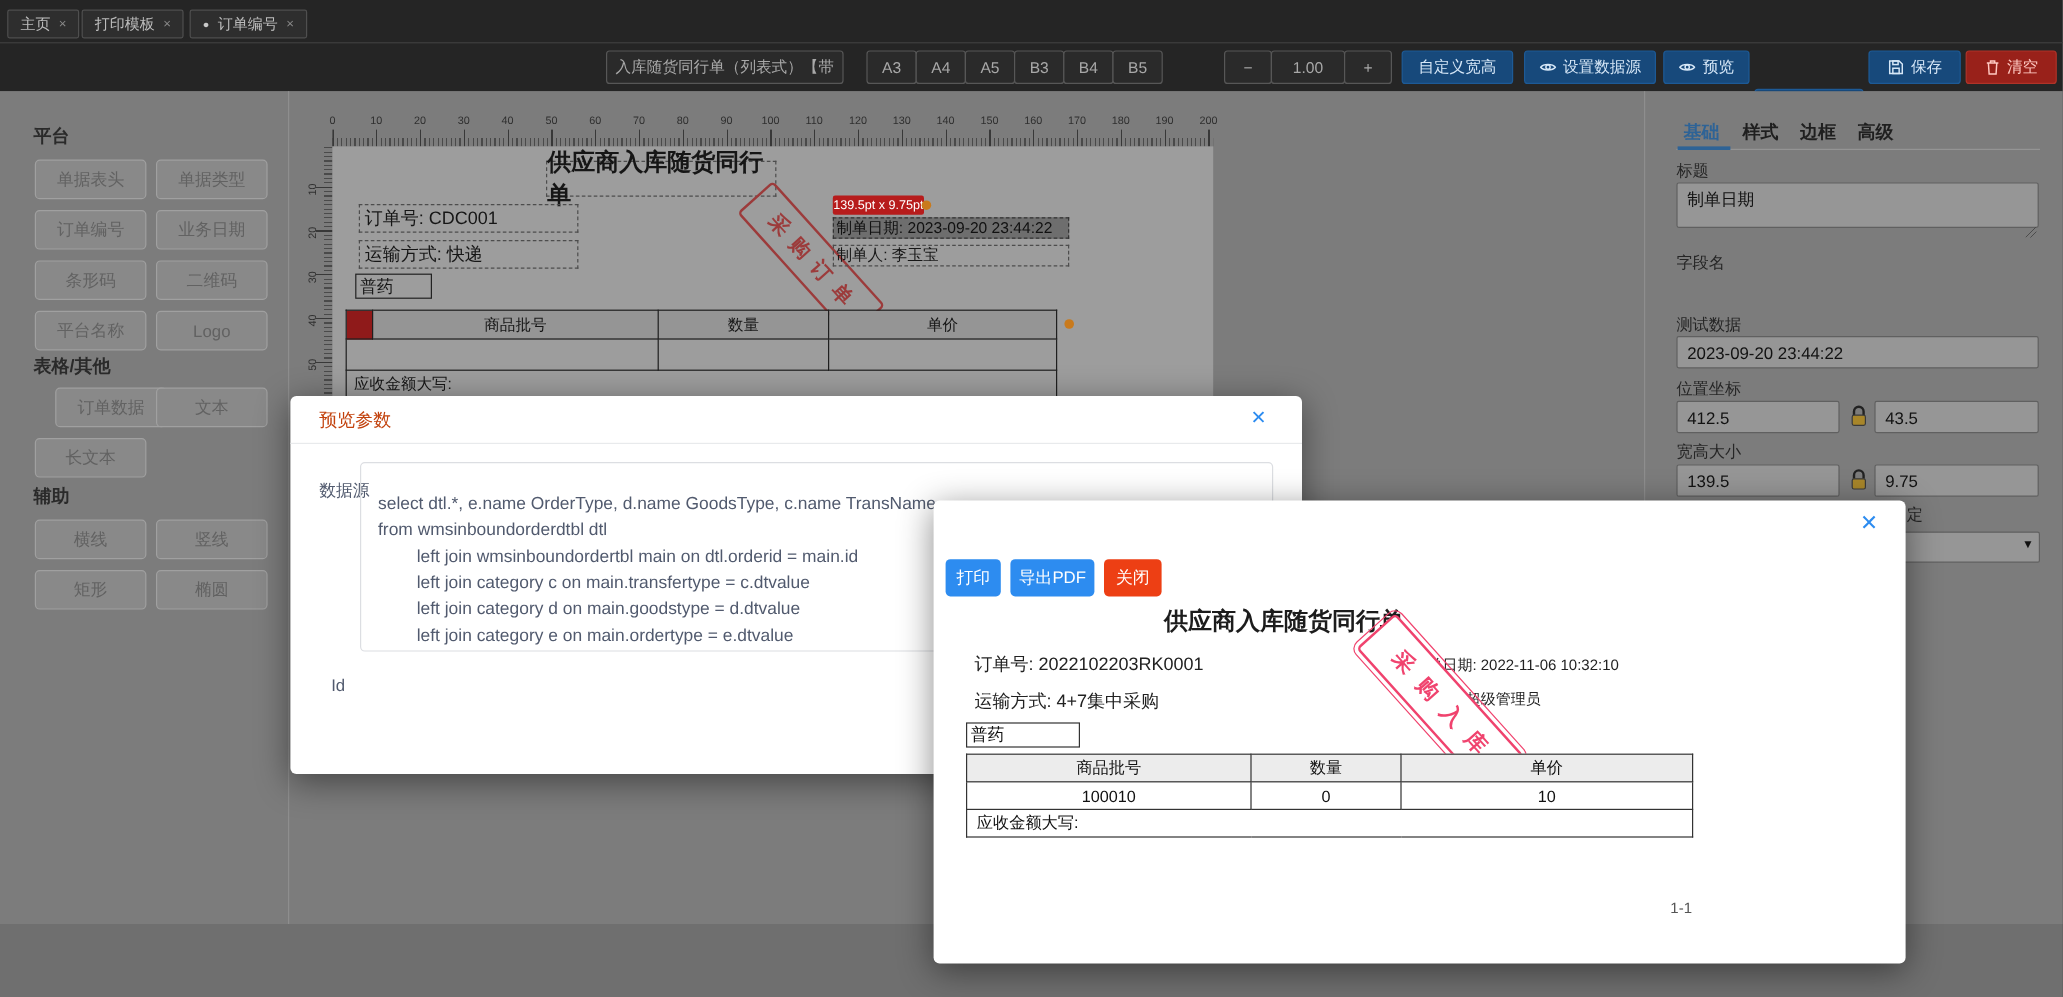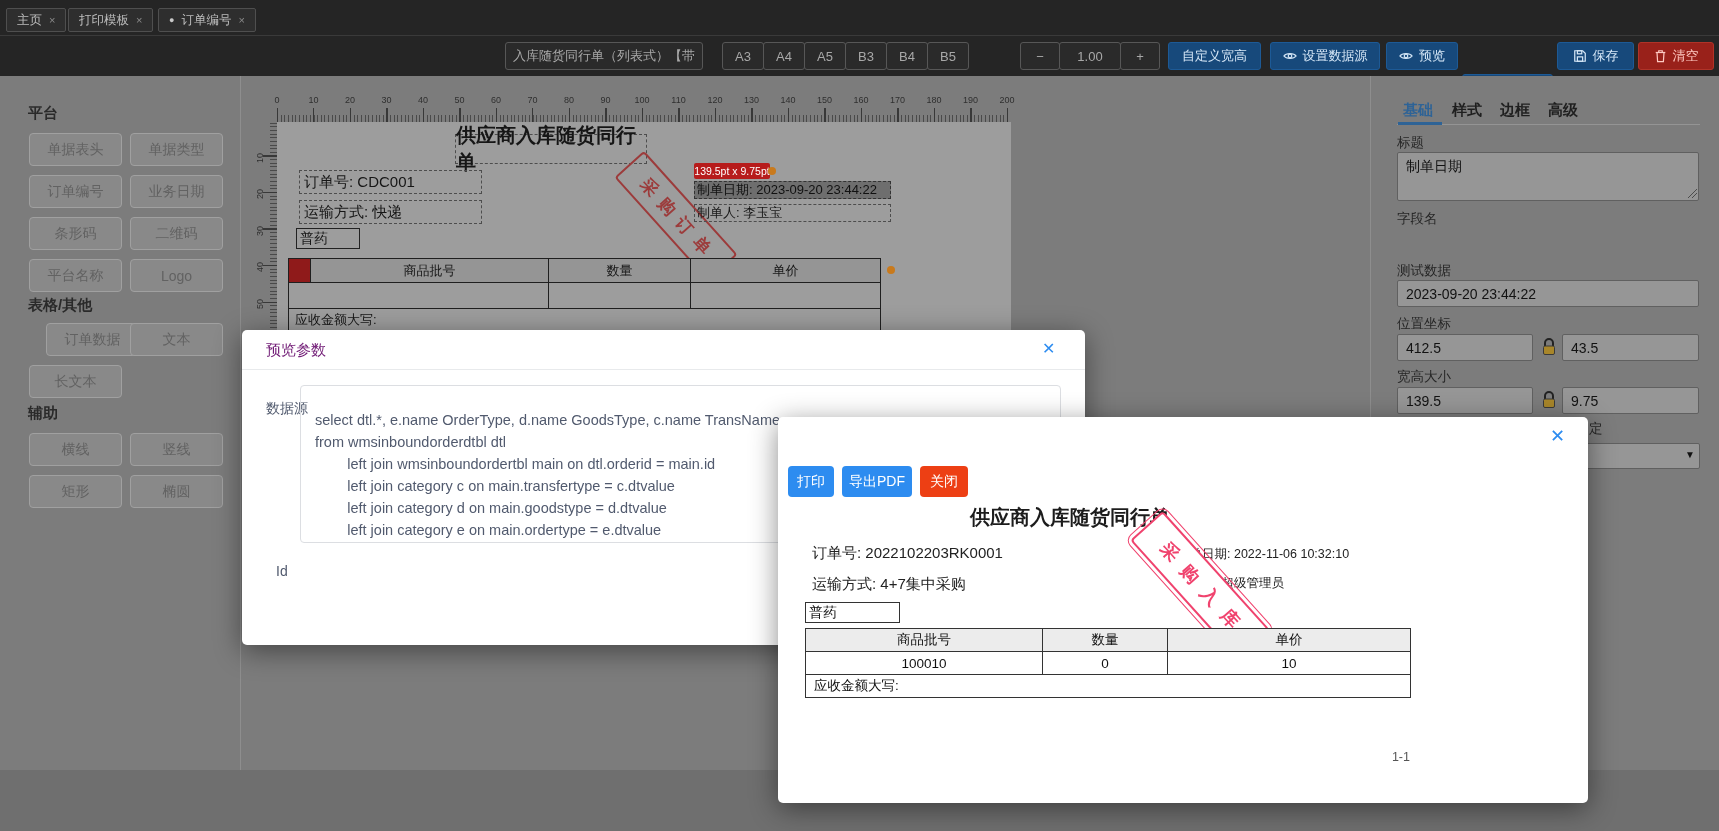--- a/index.html
+++ b/index.html
@@ -241,21 +241,21 @@
     </table>
 
   <div class="ptab-lbl active" style="left:1403px;top:101px;">基础</div>
   <div class="ptab-lbl" style="left:1452px;top:101px;">样式</div>
   <div class="ptab-lbl" style="left:1500px;top:101px;">边框</div>
   <div class="ptab-lbl" style="left:1548px;top:101px;">高级</div>
   <div class="abs" style="left:1397px;top:124px;width:303px;height:1px;background:#949494;"></div>
   <div class="abs" style="left:1398px;top:122px;width:44px;height:3px;background:#2e6396;"></div>
 
   <div class="plabel" style="left:1397px;top:134px;">标题</div>
-  <div class="pinput" style="left:1397px;top:152px;width:302px;height:49px;align-items:flex-start;padding-top:5px;">制单日期</div>
+  <div class="pinput" style="left:1397px;top:152px;width:302px;height:38px;align-items:flex-start;padding-top:5px;">制单日期</div>
   <div class="resize-corner" style="left:1688px;top:189px;"></div>
 
   <div class="plabel" style="left:1397px;top:210px;">字段名</div>
 
   <div class="plabel" style="left:1397px;top:262px;">测试数据</div>
   <div class="pinput" style="left:1397px;top:280px;width:302px;">2023-09-20 23:44:22</div>
 
   <div class="plabel" style="left:1397px;top:315px;">位置坐标</div>
   <div class="pinput" style="left:1397px;top:334px;width:136px;">412.5</div>
   <svg class="abs" style="left:1541px;top:337px;" width="16" height="20" viewBox="0 0 16 20">
@@ -272,21 +272,21 @@
     </svg>
   <div class="pinput" style="left:1562px;top:387px;width:137px;">9.75</div>
 
   <div class="plabel" style="left:1589px;top:420px;">定</div>
   <div class="pinput" style="left:1397px;top:443px;width:303px;height:26px;">
     <span class="abs" style="left:287px;top:5px;font-size:10px;color:#111;">▼</span>
   </div>
 
   <div class="modal" style="left:242px;top:330px;width:843px;height:315px;z-index:50;">
     <div class="abs" style="left:0;top:0;width:843px;height:40px;border-bottom:1px solid #e8eaec;">
-      <span class="abs" style="left:24px;top:11px;font-size:15px;color:#701a75;">预览参数</span>
+      <span class="abs" style="left:24px;top:11px;font-size:15px;color:#c2410c;">预览参数</span>
       <span class="modal-x" style="left:800px;top:11px;font-size:16px;">✕</span>
     </div>
     <span class="abs" style="left:24px;top:70px;font-size:14px;color:#515a6e;">数据源</span>
     <div class="abs" style="left:58px;top:55px;width:761px;height:158px;border:1px solid #dcdee2;border-radius:4px;padding:23px 14px;font-size:14.5px;color:#515a6e;line-height:22px;white-space:pre-wrap;overflow:hidden;">select dtl.*, e.name OrderType, d.name GoodsType, c.name TransName
 from wmsinboundorderdtbl dtl
         left join wmsinboundordertbl main on dtl.orderid = main.id
         left join category c on main.transfertype = c.dtvalue
         left join category d on main.goodstype = d.dtvalue
         left join category e on main.ordertype = e.dtvalue
  where dtl.orderid = @Id</div>

